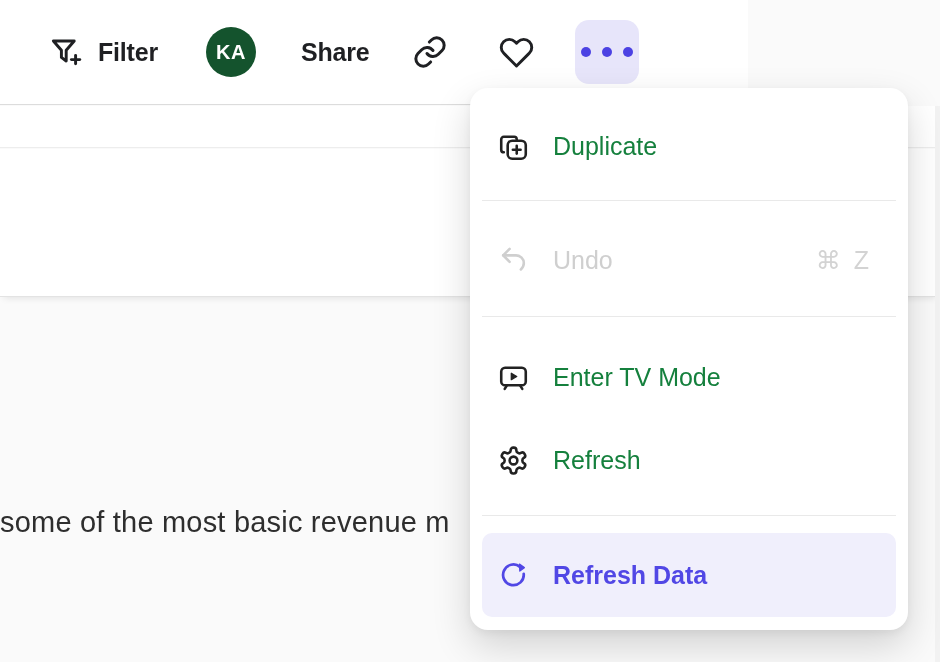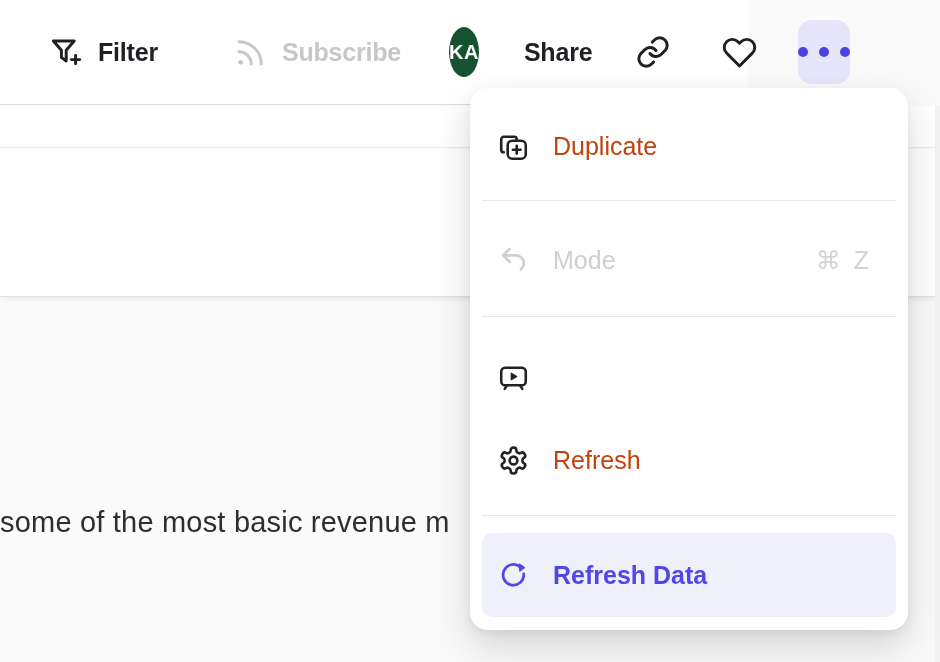--- a/index.html
+++ b/index.html
@@ -76,21 +76,21 @@
     position: absolute; left: 470px; top: 88px;
     width: 438px; height: 542px;
     background: #ffffff; border-radius: 18px;
     box-shadow: 0 3px 8px rgba(0,0,0,0.05), 0 16px 38px rgba(0,0,0,0.16);
     padding: 0 12px; z-index: 10;
     overflow: hidden;
   }
   .mi {
     display: flex; align-items: center; gap: 24px;
     height: 56px; padding: 0 24px 0 16px;
-    font-size: 25px; font-weight: 500; color: #c2410c;
+    font-size: 25px; font-weight: 500; color: #15803d;
     cursor: pointer; border-radius: 12px;
   }
   .mi svg { display: block; flex: 0 0 auto; }
   .mi .mi-label { flex: 1 1 auto; }
   .mi-duplicate { margin-top: 30px; }
   .divider { height: 1px; background: #e9e9e9; }
   .div-1 { margin-top: 26px; }
   .mi-undo { margin-top: 31px; color: #cfcfcf; cursor: default; }
   .mi-undo .shortcut { color: #d3d3d3; font-weight: 500; letter-spacing: 3px; }
   .div-2 { margin-top: 28px; }
@@ -112,30 +112,20 @@
     <span>
       <svg width="37" height="37" viewBox="0 0 24 24" fill="none" stroke="#1f2023" stroke-width="1.9" stroke-linecap="round" stroke-linejoin="round">
         <path d="M3.5 4.5h13.5l-5.2 6v7l-3.1-2.3v-4.7l-5.2-6z"></path>
         <path d="M15.2 16.6h5.4"></path>
           <path d="M17.9 13.9v5.4"></path>
       </svg>
     </span>
     <span>Filter</span>
   </button>
 
-  <button class="tb-item tb-subscribe">
-    <span>
-      <svg width="37" height="37" viewBox="0 0 24 24" fill="none" stroke="#c7c7c7" stroke-width="1.9" stroke-linecap="round" stroke-linejoin="round">
-        <path d="M4.5 11.5a8 8 0 0 1 8 8"></path>
-        <path d="M4.5 5a14.5 14.5 0 0 1 14.5 14.5"></path>
-        <circle cx="5.6" cy="18.4" r="1.6" fill="#c7c7c7" stroke="none"></circle>
-      </svg>
-    </span>
-    <span>Subscribe</span>
-  </button>
 
   <button class="tb-avatar">
     <span>KA</span>
   </button>
 
   <button class="tb-item tb-share">
     <span>Share</span>
   </button>
 
   <button class="tb-item tb-link">
@@ -184,35 +174,36 @@
 
   <div class="divider div-1"></div>
 
   <div class="mi mi-undo">
     <span>
       <svg width="31" height="31" viewBox="0 0 24 24" fill="none" stroke="#cfcfcf" stroke-width="2" stroke-linecap="round" stroke-linejoin="round">
         <path d="M9 13 4 8l5-5"></path>
         <path d="M4 8h10a6 6 0 0 1 6 6c0 2-.9 3.7-2.3 4.9"></path>
       </svg>
     </span>
-    <span class="mi-label">Mode</span>
+    <span class="mi-label">Undo</span>
     <span class="shortcut">⌘ Z</span>
   </div>
 
   <div class="divider div-2"></div>
 
   <div class="mi mi-tv">
     <span>
       <svg width="31" height="31" viewBox="0 0 24 24" fill="none" stroke="#222222" stroke-width="2" stroke-linecap="round" stroke-linejoin="round">
         <rect x="2.5" y="4.5" width="19" height="13.5" rx="3"></rect>
         <path d="M10.3 8.7v5l4.2-2.5z" fill="#222222" stroke="#222222" stroke-width="1"></path>
         <path d="M6.8 18.3 5.2 20.8"></path>
           <path d="M17.2 18.3l1.6 2.5"></path>
       </svg>
     </span>
+    <span class="mi-label">Enter TV Mode</span>
   </div>
 
   <div class="mi mi-manage">
     <span>
       <svg width="31" height="31" viewBox="0 0 24 24" fill="none" stroke="#222222" stroke-width="2" stroke-linecap="round" stroke-linejoin="round">
         <path d="M12.22 2h-.44a2 2 0 0 0-2 2v.18a2 2 0 0 1-1 1.73l-.43.25a2 2 0 0 1-2 0l-.15-.08a2 2 0 0 0-2.73.73l-.22.38a2 2 0 0 0 .73 2.73l.15.1a2 2 0 0 1 1 1.72v.51a2 2 0 0 1-1 1.74l-.15.09a2 2 0 0 0-.73 2.73l.22.38a2 2 0 0 0 2.73.73l.15-.08a2 2 0 0 1 2 0l.43.25a2 2 0 0 1 1 1.73V20a2 2 0 0 0 2 2h.44a2 2 0 0 0 2-2v-.18a2 2 0 0 1 1-1.73l.43-.25a2 2 0 0 1 2 0l.15.08a2 2 0 0 0 2.73-.73l.22-.39a2 2 0 0 0-.73-2.73l-.15-.08a2 2 0 0 1-1-1.74v-.5a2 2 0 0 1 1-1.74l.15-.09a2 2 0 0 0 .73-2.73l-.22-.38a2 2 0 0 0-2.73-.73l-.15.08a2 2 0 0 1-2 0l-.43-.25a2 2 0 0 1-1-1.73V4a2 2 0 0 0-2-2z"></path>
         <circle cx="12" cy="12" r="3"></circle>
       </svg>
     </span>
     <span class="mi-label">Refresh</span>

